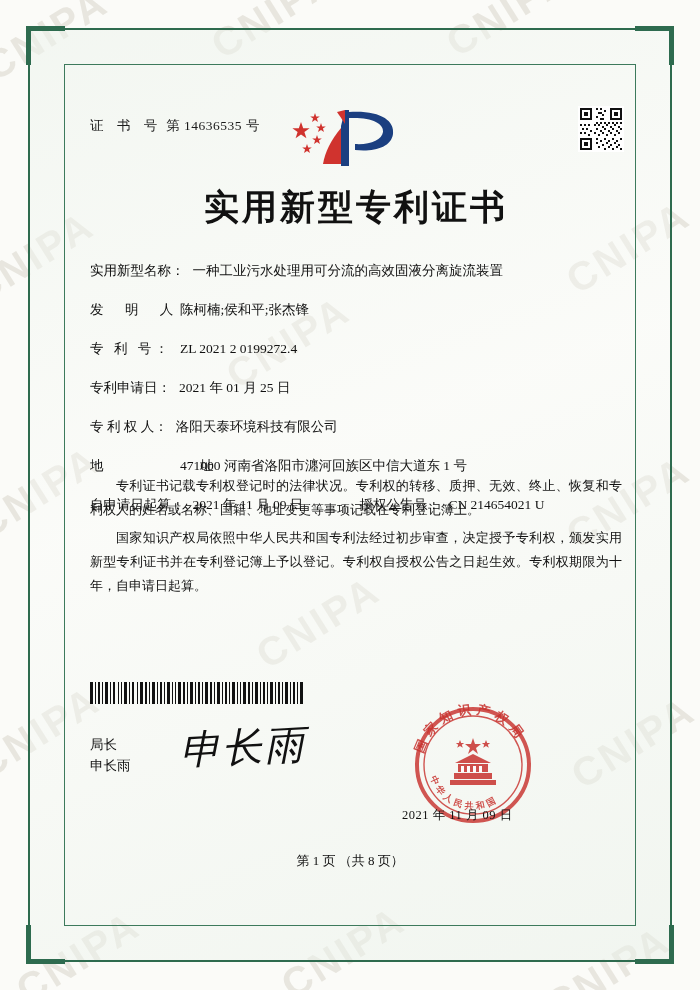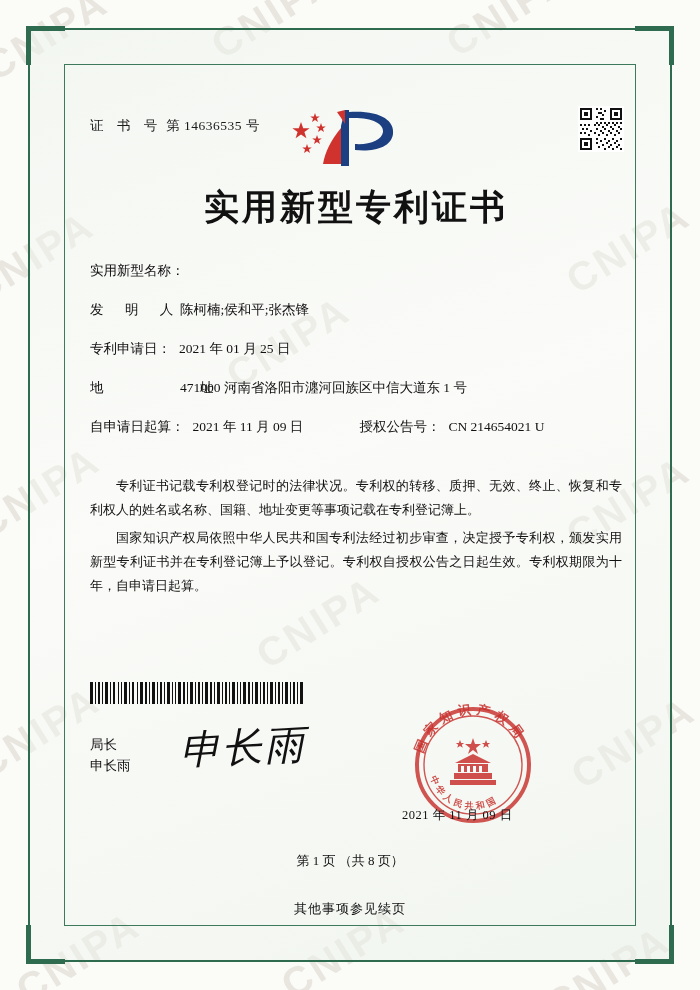--- a/index.html
+++ b/index.html
@@ -379,33 +379,42 @@
         </g>
       </svg>
     </div>
 
     <div class="main-title">实用新型专利证书</div>
 
     <div class="fields">
 
       <div class="frow">
         <span class="flabel lbl-plain">实用新型名称：</span>
+        <span class="fvalue">一种工业污水处理用可分流的高效固液分离旋流装置</span>
       </div>
 
       <div class="frow">
         <span class="flabel lbl-j2">发 明 人：</span>
         <span class="fvalue">陈柯楠;侯和平;张杰锋</span>
       </div>
 
+      <div class="frow">
+        <span class="flabel lbl-j3">专 利 号：</span>
+        <span class="fvalue">ZL 2021 2 0199272.4</span>
+      </div>
 
       <div class="frow">
         <span class="flabel lbl-plain">专利申请日：</span>
         <span class="fvalue">2021 年 01 月 25 日</span>
       </div>
 
+      <div class="frow">
+        <span class="flabel lbl-plain">专 利 权 人：</span>
+        <span class="fvalue">洛阳天泰环境科技有限公司</span>
+      </div>
 
       <div class="frow">
         <span class="flabel lbl-j2" style="letter-spacing:14px;">地　　　址：</span>
         <span class="fvalue">471000 河南省洛阳市瀍河回族区中信大道东 1 号</span>
       </div>
 
       <div class="frow two-col">
         <span class="flabel lbl-plain">自申请日起算：</span>
         <span class="fvalue">2021 年 11 月 09 日</span>
         <span class="seg2">
@@ -520,16 +529,15 @@
           </text>
           <text font-size="9" letter-spacing="3">
             <textPath href="#arcBottom" startOffset="9%">中华人民共和国</textPath>
           </text>
         </g>
       </svg>
     </div>
     <div class="seal-date">2021 年 11 月 09 日</div>
 
     <div class="page-no">第 1 页 （共 8 页）</div>
-    <div class="footer-note">其他事项参见续页</div>
 
   </div>
 </div>
 
 </body></html>

